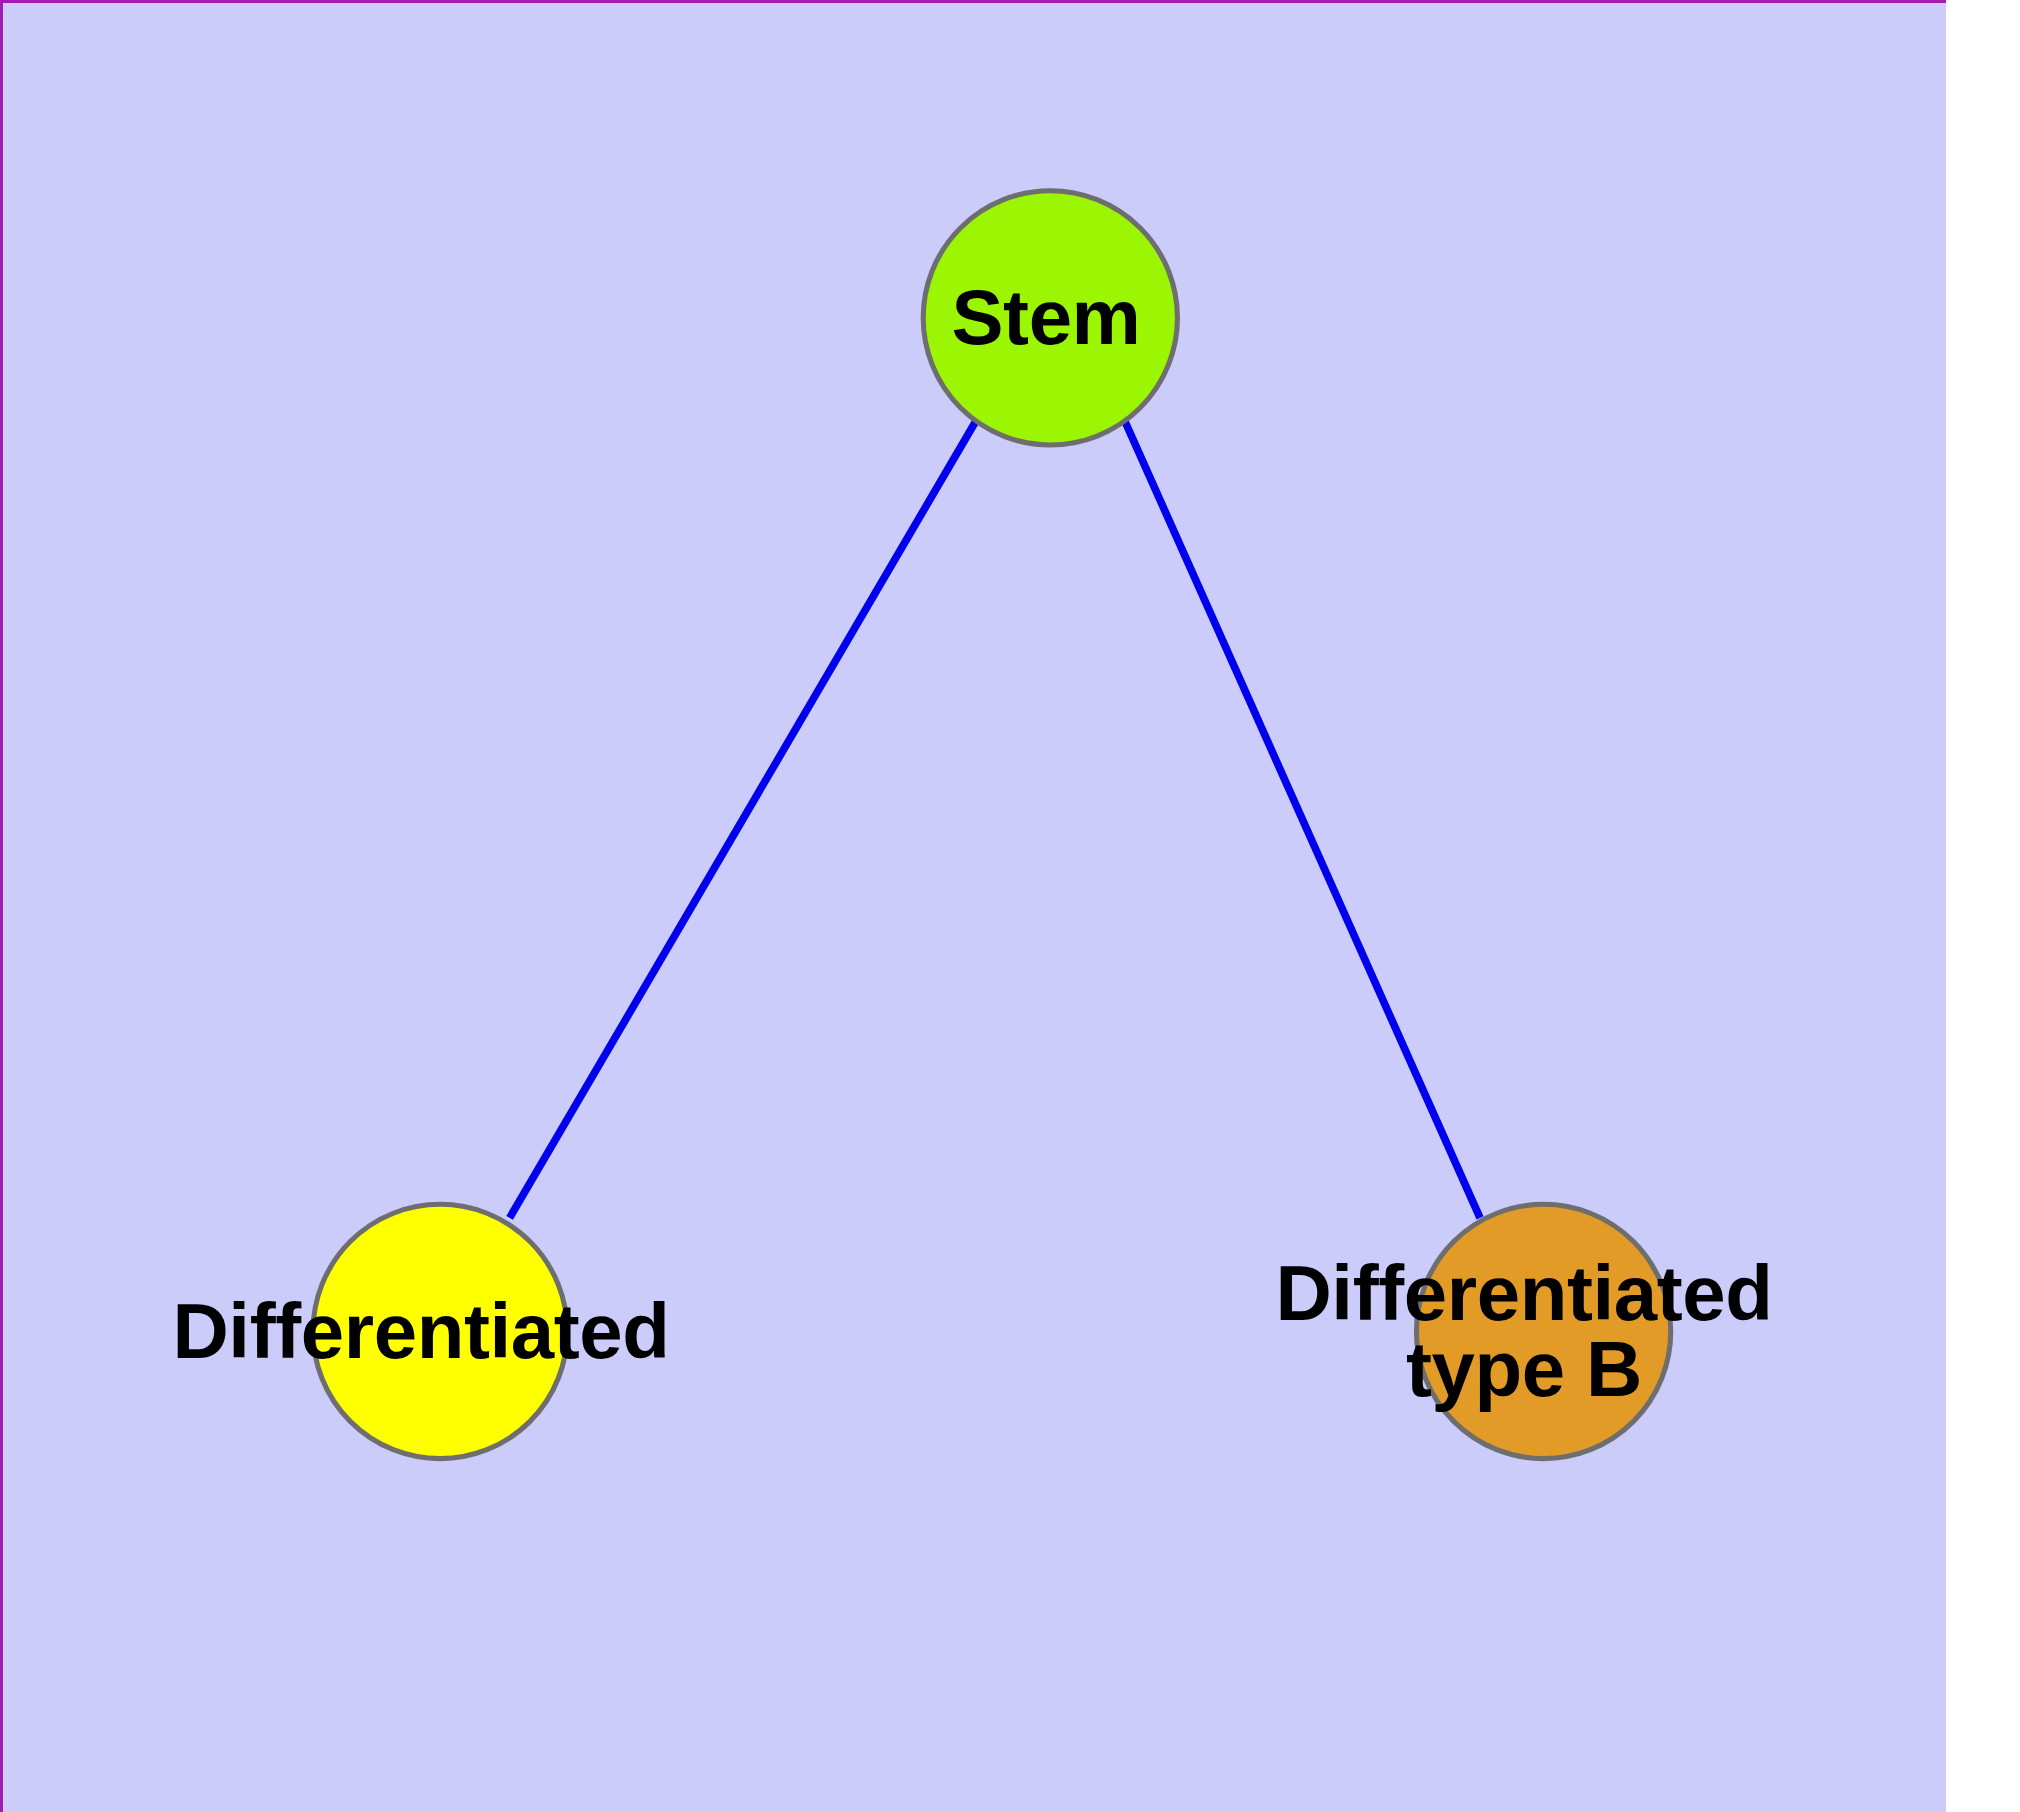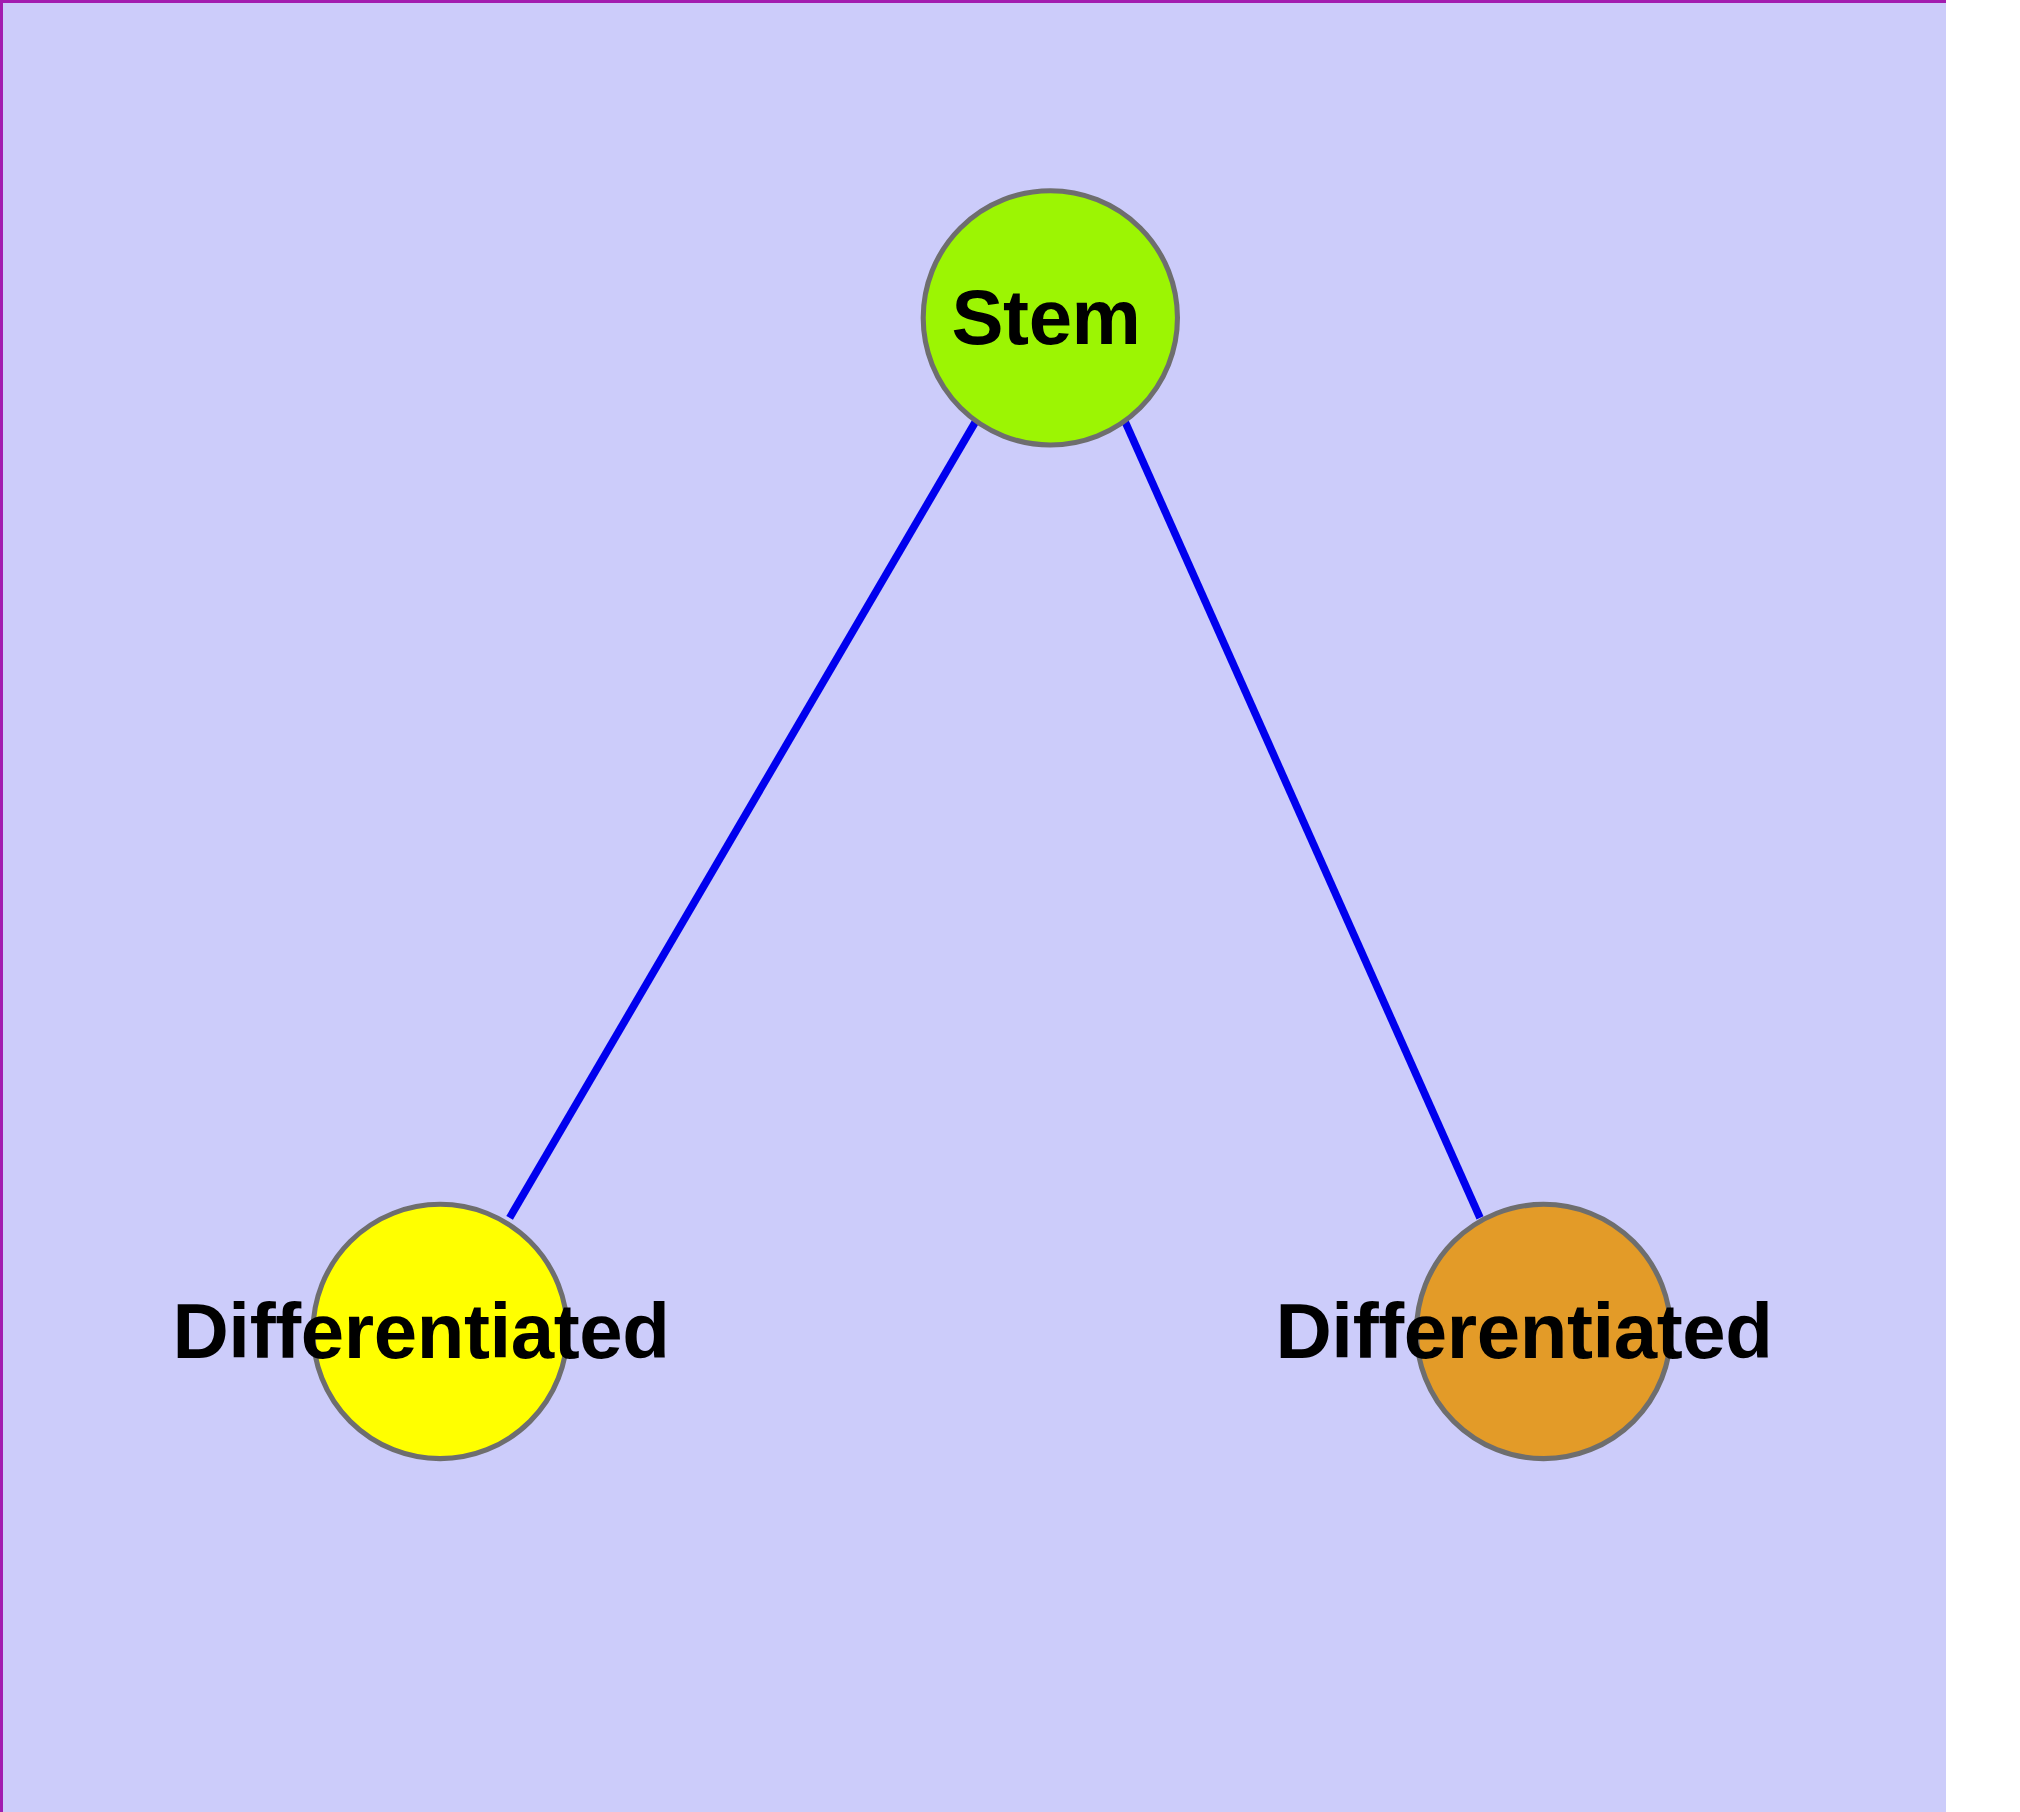--- a/index.html
+++ b/index.html
@@ -64,16 +64,16 @@
       <circle cx="1239" cy="375" r="150" fill="#9cf503" stroke="#6e6e6e" stroke-width="6"></circle>
       <circle cx="519" cy="1571" r="150" fill="#ffff00" stroke="#6e6e6e" stroke-width="6"></circle>
       <circle cx="1821" cy="1571" r="150" fill="#e39b28" stroke="#6e6e6e" stroke-width="6"></circle>
     </g>
   </svg>
 
   <div class="node-label" id="label-stem" style="left:1046px; top:317px;"><div>Stem</div></div>
 
   <div class="node-label" id="label-type-a" style="left:421px; top:1331px;"><div>Differentiated</div></div>
 
-  <div class="node-label" id="label-type-b" style="left:1524px; top:1331px;"><div>Differentiated</div></div>
+  <div class="node-label" id="label-type-b" style="left:1524px; top:1331px;"><div>Differentiated</div><div>type B</div></div>
 
 </div>
 
 
 </body></html>

